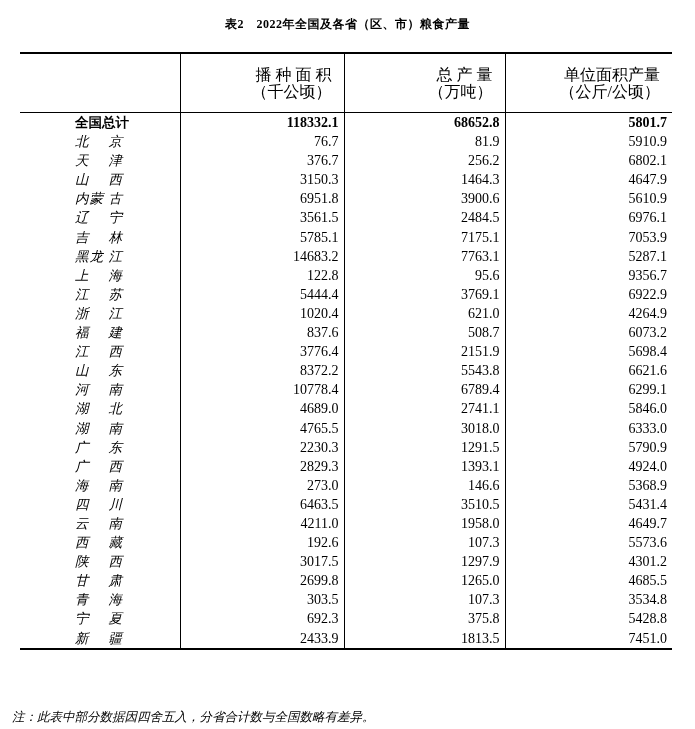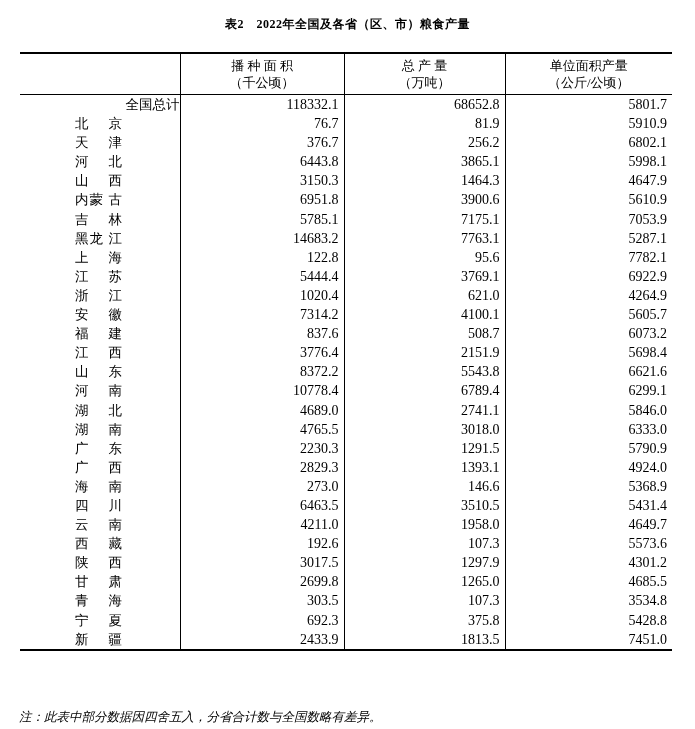--- a/index.html
+++ b/index.html
@@ -26,45 +26,46 @@
     border-bottom: 2.5px solid #000;
   }
   col.c1 { width: 160px; }
   col.c2 { width: 164px; }
   col.c3 { width: 161px; }
   col.c4 { width: 167px; }
   thead th {
     border-bottom: 1.5px solid #000;
     height: 39px;
     font-weight: normal;
-    font-size: 13px;
+    font-size: 16px;
     line-height: 17px;
-    text-align: center;
+    text-align: right;
     vertical-align: middle;
-    padding: 3px;
+    padding: 12px;
   }
   thead th + th, tbody td + td { border-left: 1px solid #000; }
   tbody td {
     height: 19.1px;
     padding: 0;
     font-size: 14px;
     line-height: 19.1px;
     white-space: nowrap;
   }
   td.region { padding-left: 55px; font-size: 13.5px; }
   td.num { text-align: right; padding-right: 5px; }
-  tr.total-row td { font-weight: normal; text-align: right; }
+  tr.total-row td { font-weight: bold; }
   .region-name.prov {
     display: inline-block;
     width: 47px;
     text-align: justify;
     text-align-last: justify;
+    font-style: italic;
   }
   .note {
-    position: absolute; left: 19px; top: 709px;
+    position: absolute; left: 12px; top: 709px;
     font-size: 12.5px;
     font-style: italic;
   }
 </style>
 </head>
 <body>
 
 <div class="page">
 
   <div class="title">表2　2022年全国及各省（区、市）粮食产量</div>
@@ -106,74 +107,68 @@
           <td class="num">81.9</td>
           <td class="num">5910.9</td>
         </tr>
         <tr>
           <td class="region"><span class="region-name prov">天 津</span></td>
           <td class="num">376.7</td>
           <td class="num">256.2</td>
           <td class="num">6802.1</td>
         </tr>
         <tr>
-          <td class="region"><span class="region-name prov">河 北</span></td>
-          <td class="num">6443.8</td>
-          <td class="num">3865.1</td>
-          <td class="num">5998.1</td>
-        </tr>
-        <tr>
           <td class="region"><span class="region-name prov">山 西</span></td>
           <td class="num">3150.3</td>
           <td class="num">1464.3</td>
           <td class="num">4647.9</td>
         </tr>
         <tr>
           <td class="region"><span class="region-name prov">内蒙 古</span></td>
           <td class="num">6951.8</td>
           <td class="num">3900.6</td>
           <td class="num">5610.9</td>
         </tr>
         <tr>
+          <td class="region"><span class="region-name prov">辽 宁</span></td>
+          <td class="num">3561.5</td>
+          <td class="num">2484.5</td>
+          <td class="num">6976.1</td>
+        </tr>
+        <tr>
           <td class="region"><span class="region-name prov">吉 林</span></td>
           <td class="num">5785.1</td>
           <td class="num">7175.1</td>
           <td class="num">7053.9</td>
         </tr>
         <tr>
           <td class="region"><span class="region-name prov">黑龙 江</span></td>
           <td class="num">14683.2</td>
           <td class="num">7763.1</td>
           <td class="num">5287.1</td>
         </tr>
         <tr>
           <td class="region"><span class="region-name prov">上 海</span></td>
           <td class="num">122.8</td>
           <td class="num">95.6</td>
-          <td class="num">7782.1</td>
+          <td class="num">9356.7</td>
         </tr>
         <tr>
           <td class="region"><span class="region-name prov">江 苏</span></td>
           <td class="num">5444.4</td>
           <td class="num">3769.1</td>
           <td class="num">6922.9</td>
         </tr>
         <tr>
           <td class="region"><span class="region-name prov">浙 江</span></td>
           <td class="num">1020.4</td>
           <td class="num">621.0</td>
           <td class="num">4264.9</td>
         </tr>
         <tr>
-          <td class="region"><span class="region-name prov">安 徽</span></td>
-          <td class="num">7314.2</td>
-          <td class="num">4100.1</td>
-          <td class="num">5605.7</td>
-        </tr>
-        <tr>
           <td class="region"><span class="region-name prov">福 建</span></td>
           <td class="num">837.6</td>
           <td class="num">508.7</td>
           <td class="num">6073.2</td>
         </tr>
         <tr>
           <td class="region"><span class="region-name prov">江 西</span></td>
           <td class="num">3776.4</td>
           <td class="num">2151.9</td>
           <td class="num">5698.4</td>

